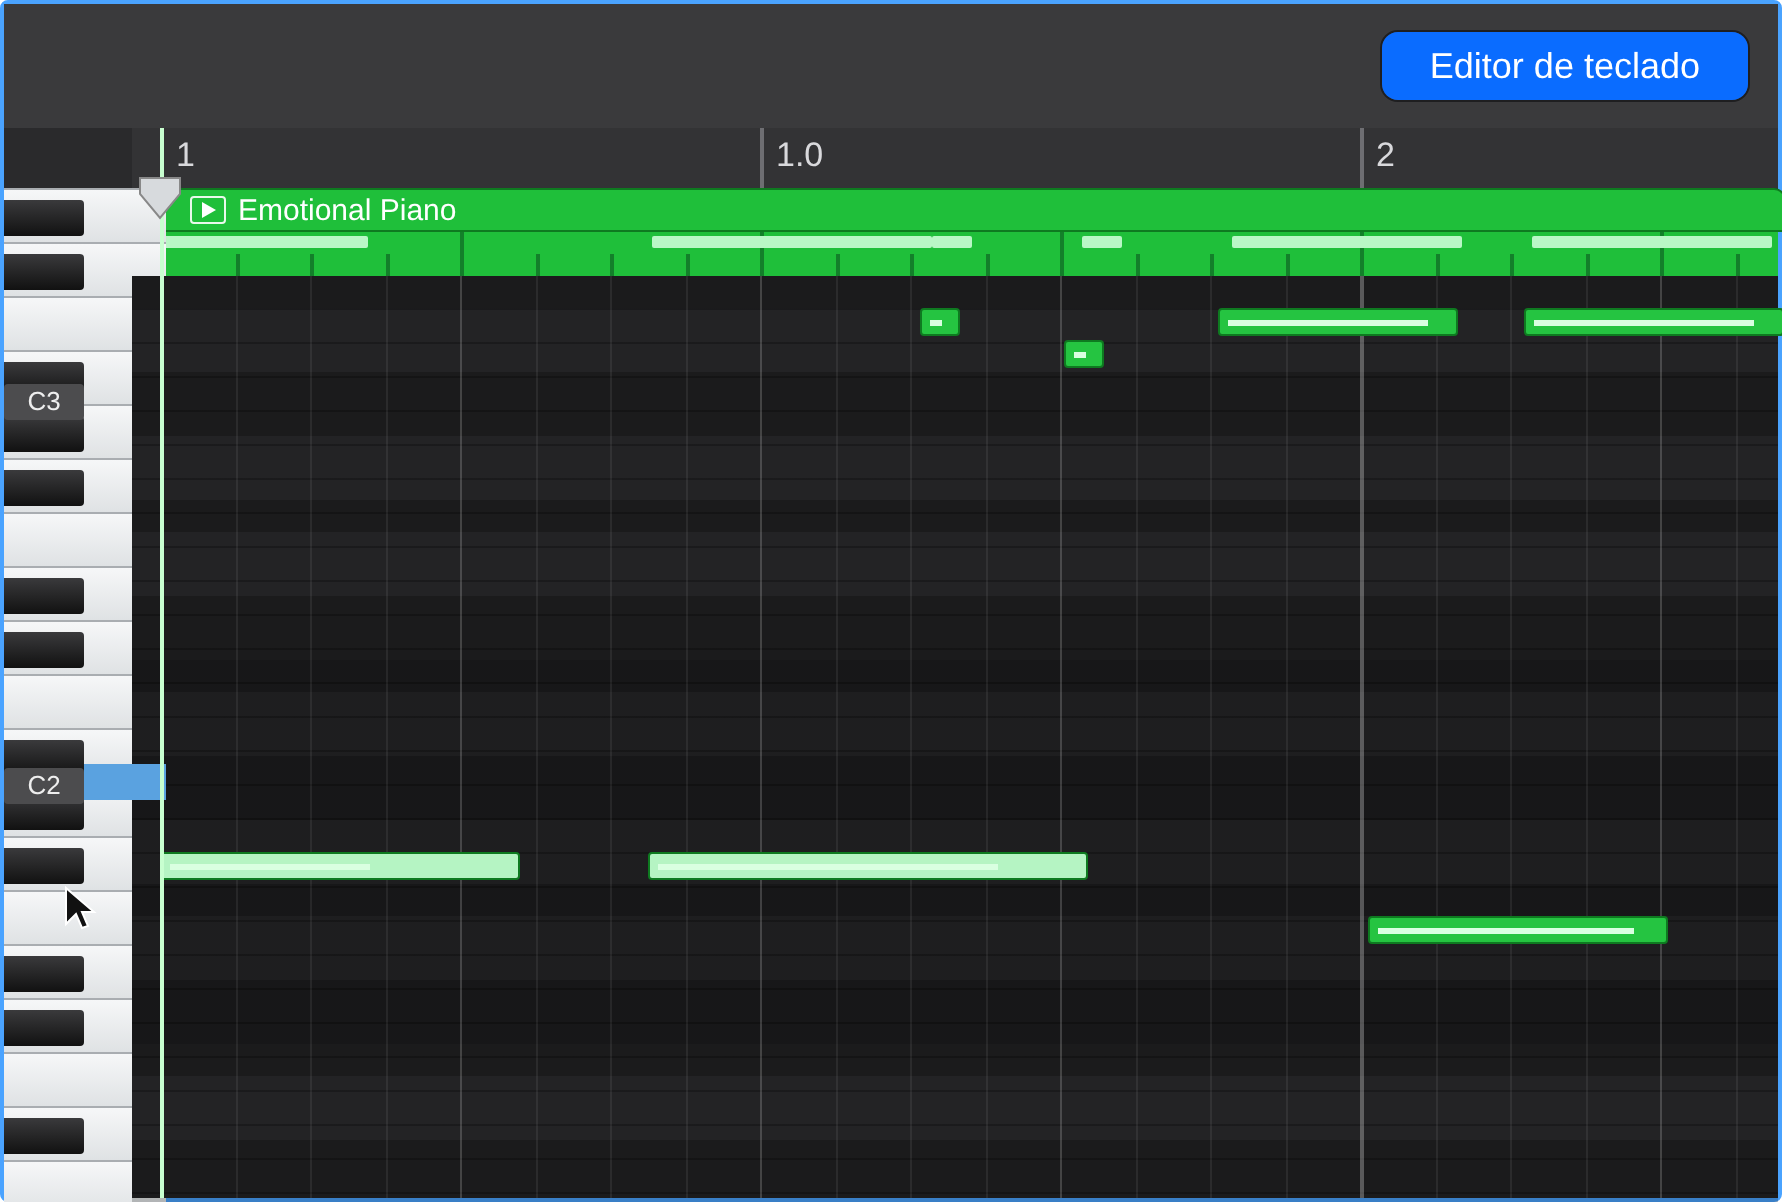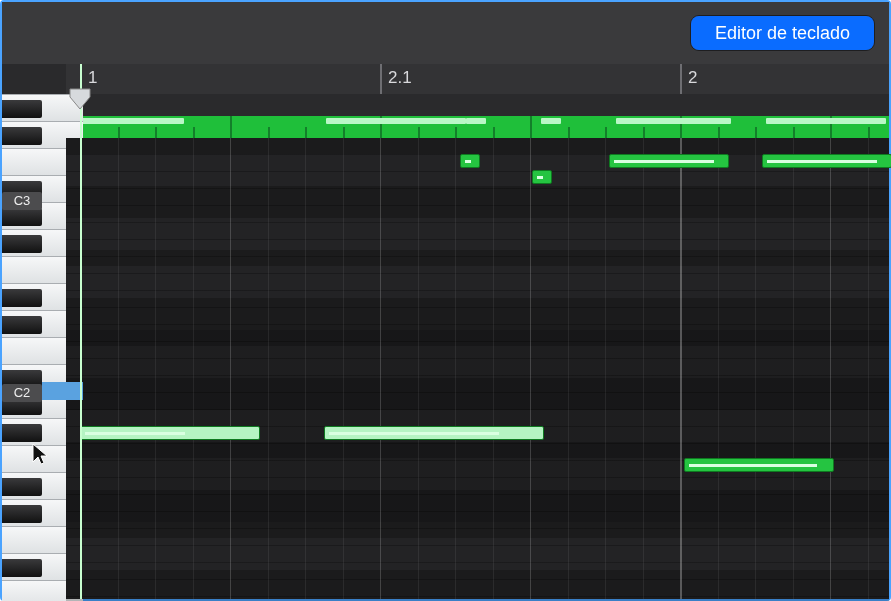--- a/index.html
+++ b/index.html
@@ -56,25 +56,31 @@
   <div class="toolbar">
     <div class="seg">
       <button class="active">Editor de teclado</button>
     </div>
   </div>
 
   <div class="ruler" id="ruler">
       <div class="ruler-tick-major" style="left: 14px;"></div>
       <div class="ruler-label" style="left: 22px;">1</div>
       <div class="ruler-tick-major" style="left: 314px;"></div>
-      <div class="ruler-label" style="left: 322px;">2.1</div>
+      <div class="ruler-label" style="left: 322px;">1.0</div>
       <div class="ruler-tick-major" style="left: 614px;"></div>
       <div class="ruler-label" style="left: 622px;">2</div>
     </div>
 
+  <div class="region-hdr-row">
+    <div class="region-hdr" id="region-hdr" style="left: 0px; width: 827px;">
+      <span class="play-icon"></span>
+      <span>Emotional Piano</span>
+    </div>
+  </div>
 
   <div class="overview" id="overview">
       <div class="ov-tick tall" style="left: 14px;"></div>
       <div class="ov-tick" style="left: 51.5px;"></div>
       <div class="ov-tick" style="left: 89px;"></div>
       <div class="ov-tick" style="left: 126.5px;"></div>
       <div class="ov-tick tall" style="left: 164px;"></div>
       <div class="ov-tick" style="left: 201.5px;"></div>
       <div class="ov-tick" style="left: 239px;"></div>
       <div class="ov-tick" style="left: 276.5px;"></div>

